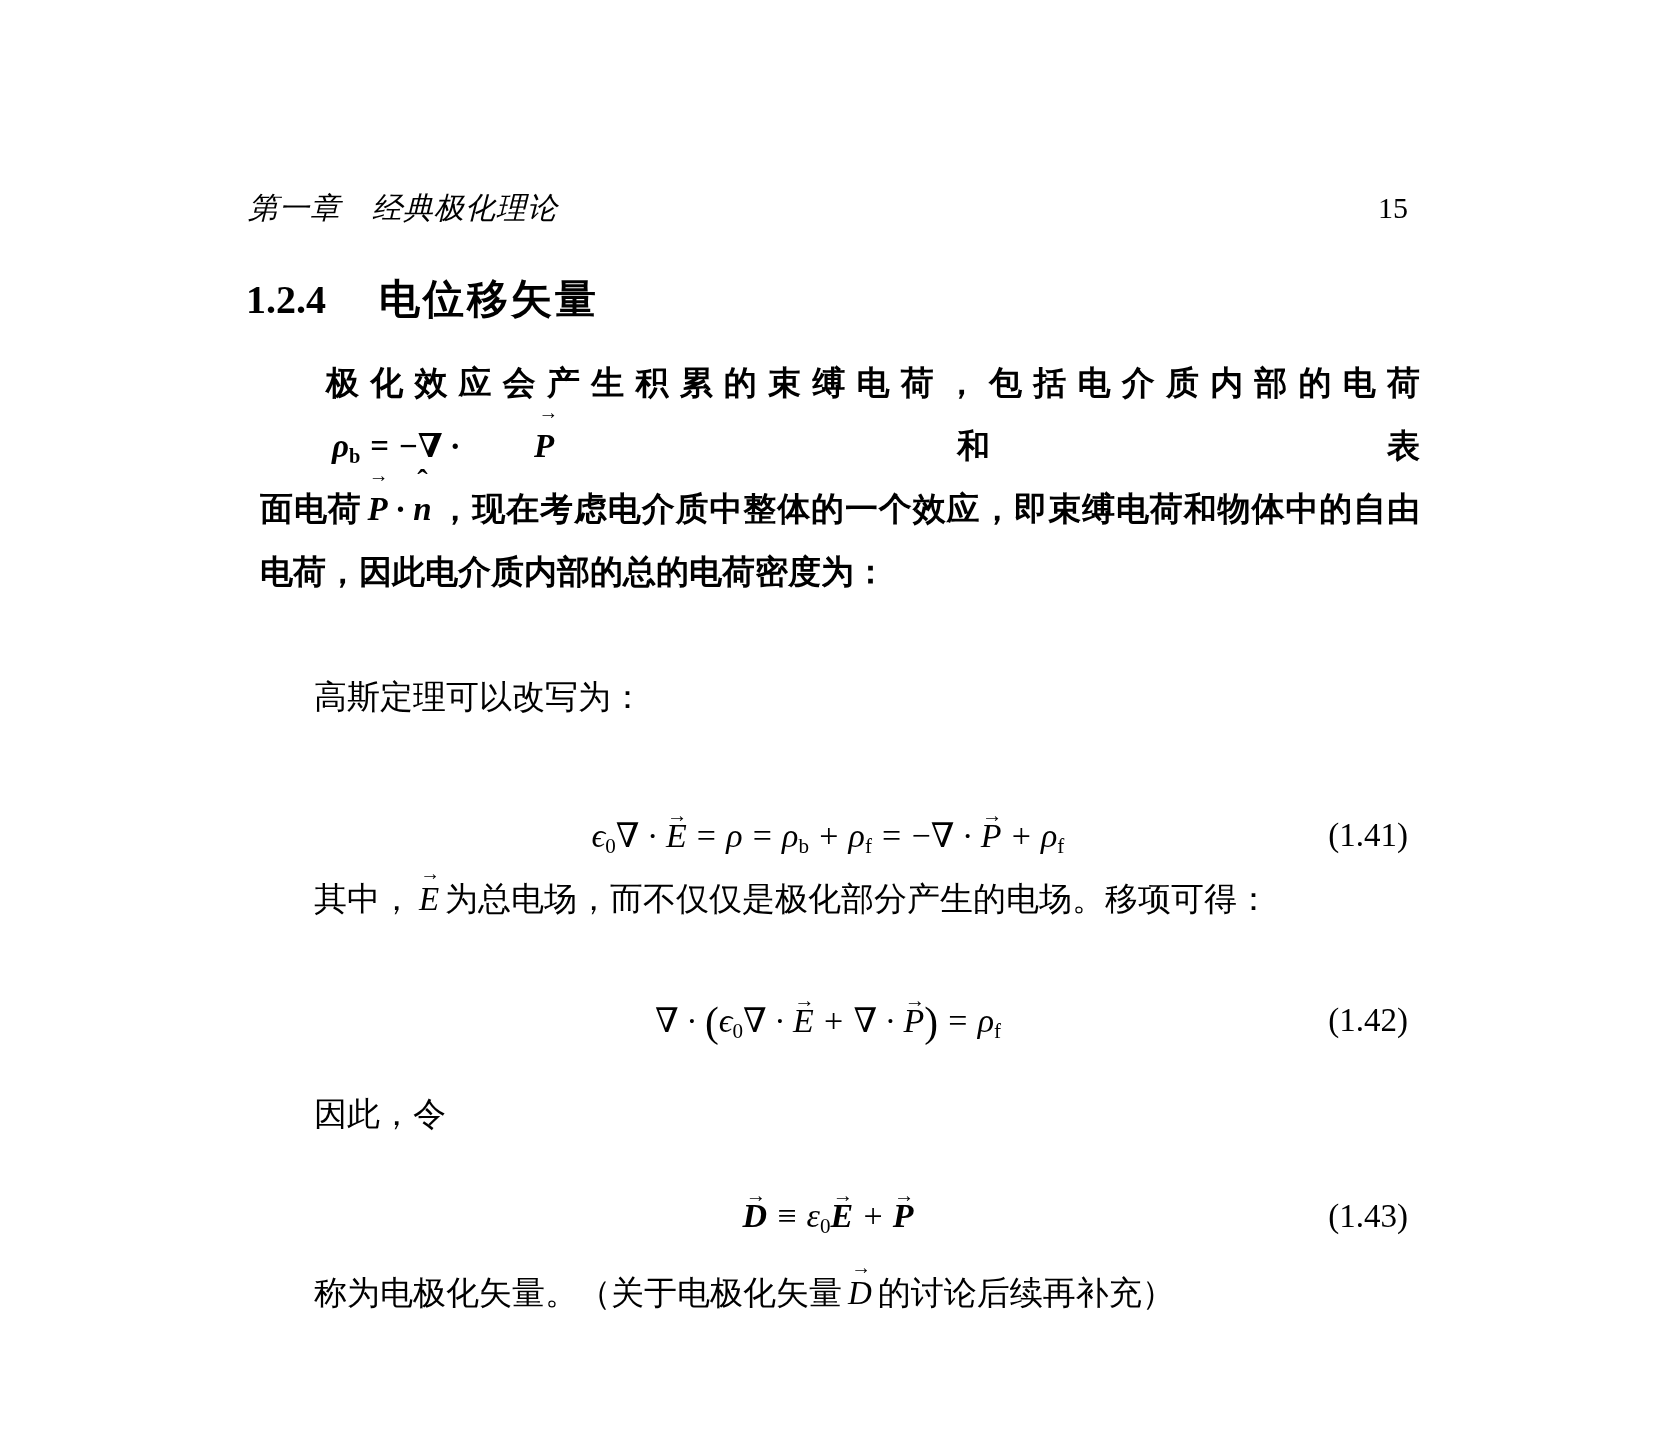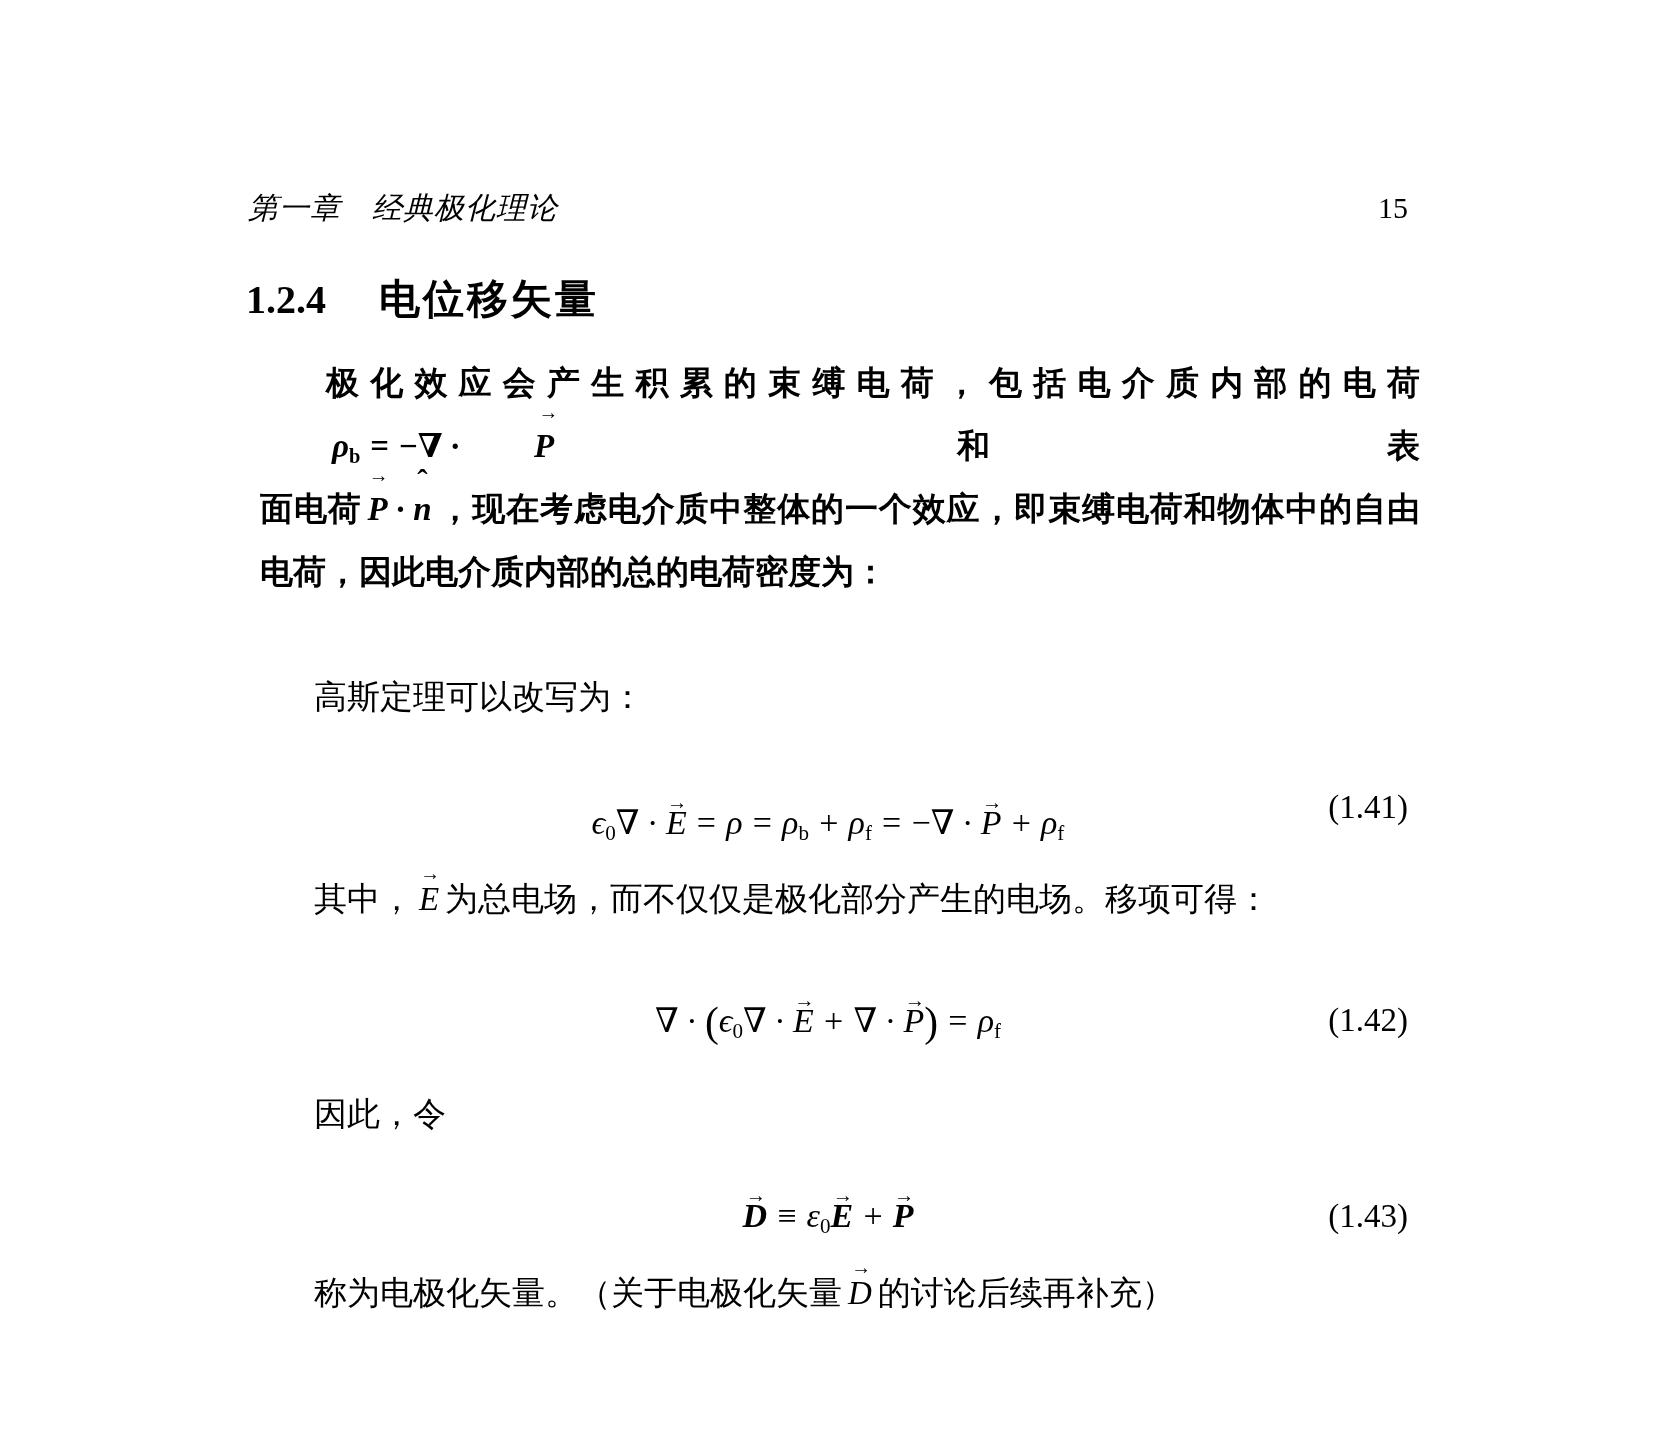--- a/index.html
+++ b/index.html
@@ -100,21 +100,21 @@
     <div class="pline">
       <span>电荷，因此电介质内部的总的电荷密度为：</span>
     </div>
   </div>
 
 
   <div class="sline ind2" style="top:674px;">
     <span>高斯定理可以改写为：</span>
   </div>
 
-  <div class="eqrow" style="top:772px;align-items:flex-end;">
+  <div class="eqrow" style="top:800px;">
     <span class="m"><span class="it">ϵ</span><sub class="rm">0</sub><span>∇</span><span class="cd">·</span><span class="vec"><span class="arr">→</span><span>E</span></span><span class="op">=</span><span class="it">ρ</span><span class="op">=</span><span class="it">ρ</span><sub class="rm">b</sub><span class="op">+</span><span class="it">ρ</span><sub class="rm">f</sub><span class="op">=</span><span>−</span><span>∇</span><span class="cd">·</span><span class="vec"><span class="arr">→</span><span>P</span></span><span class="op">+</span><span class="it">ρ</span><sub class="rm">f</sub></span>
     <span class="eqtag">(1.41)</span>
   </div>
 
   <div class="sline ind2" style="top:876px;">
     <span>其中，</span><span class="m"><span class="vec"><span class="arr">→</span><span>E</span></span></span><span>为总电场，而不仅仅是极化部分产生的电场。移项可得：</span>
   </div>
 
   <div class="eqrow" style="top:985px;">
     <span class="m"><span>∇</span><span class="cd">·</span><span class="bigp">(</span><span class="it">ϵ</span><sub class="rm">0</sub><span>∇</span><span class="cd">·</span><span class="vec"><span class="arr">→</span><span>E</span></span><span class="op">+</span><span>∇</span><span class="cd">·</span><span class="vec"><span class="arr">→</span><span>P</span></span><span class="bigp">)</span><span class="op">=</span><span class="it">ρ</span><sub class="rm">f</sub></span>

